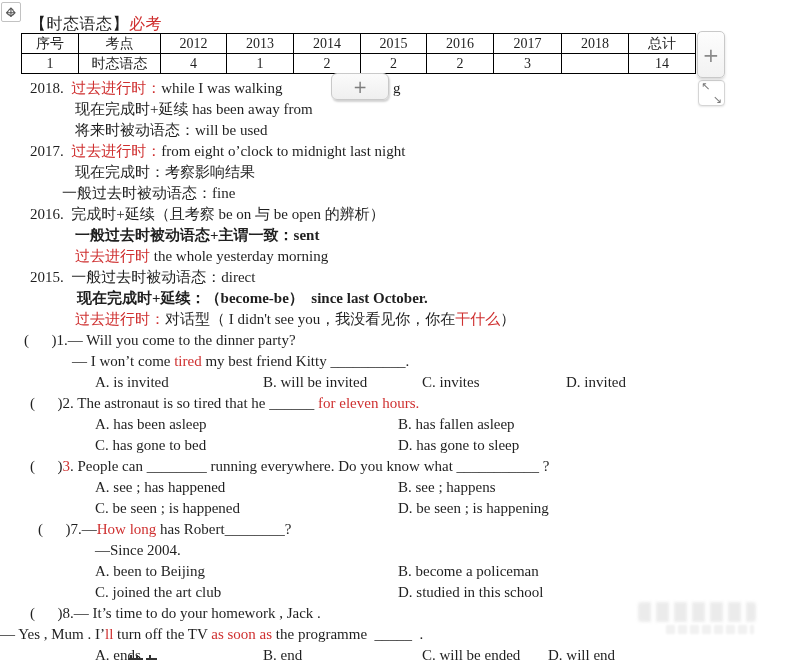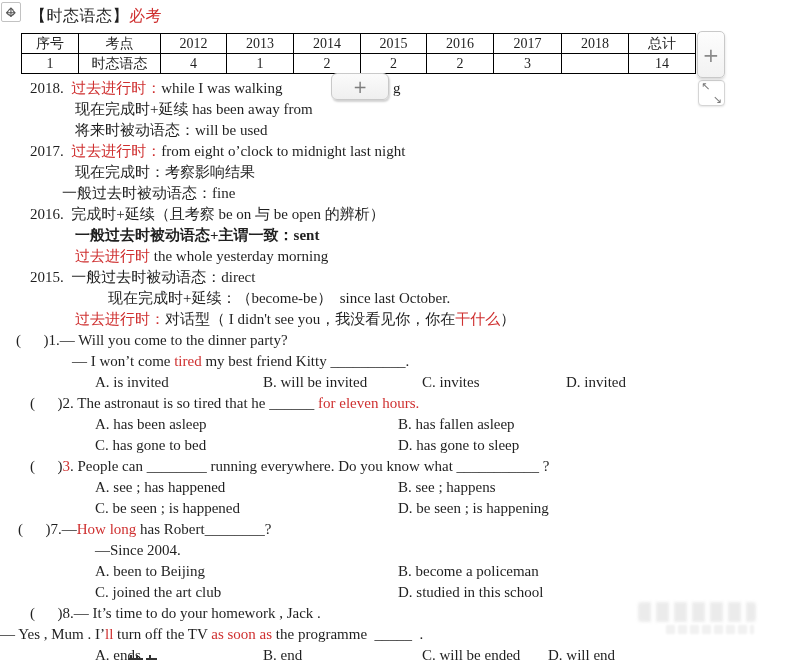--- a/index.html
+++ b/index.html
@@ -13,21 +13,21 @@
   .move-btn {
     position:absolute; left:1px; top:2px; width:20px; height:20px;
     background:#fff; border:1px solid #c2c2c2; border-radius:2px; cursor:move;
   }
   .move-btn .mi {
     position:absolute; left:0; top:0; width:100%; height:100%;
     display:flex; align-items:center; justify-content:center;
     font-family:"DejaVu Sans",sans-serif; font-size:13px; color:#555; line-height:1;
   }
   
-  .doc-title { position:absolute; left:30px; top:6px; font-size:16px; letter-spacing:.5px; }
+  .doc-title { position:absolute; left:30px; top:14px; font-size:16px; letter-spacing:.5px; }
   
   table.stats {
     position:absolute; left:21px; top:33px; border-collapse:collapse;
     table-layout:fixed; font-size:14px; text-align:center;
   }
   table.stats td, table.stats th {
     border:1px solid #000; height:20px; font-weight:normal; padding:0 2px;
     overflow:hidden; white-space:nowrap;
   }
   
@@ -146,32 +146,32 @@
       <div class="line" style="padding-left: 30px;"><span>2018.  </span><span style="color: rgb(207, 48, 48);">过去进行时：</span><span>while I was walking</span><span style="position: absolute; left: 393px; top: 0px;">g</span></div>
       <div class="line" style="padding-left: 75px;"><span>现在完成时+延续 has been away from</span></div>
       <div class="line" style="padding-left: 75px;"><span>将来时被动语态：will be used</span></div>
       <div class="line" style="padding-left: 30px;"><span>2017.  </span><span style="color: rgb(207, 48, 48);">过去进行时：</span><span>from eight o’clock to midnight last night</span></div>
       <div class="line" style="padding-left: 75px;"><span>现在完成时：考察影响结果</span></div>
       <div class="line" style="padding-left: 62px;"><span>一般过去时被动语态：fine</span></div>
       <div class="line" style="padding-left: 30px;"><span>2016.  完成时+延续（且考察 be on 与 be open 的辨析）</span></div>
       <div class="line" style="padding-left: 75px; font-weight: bold;"><span>一般过去时被动语态+主谓一致：sent</span></div>
       <div class="line" style="padding-left: 75px;"><span style="color: rgb(207, 48, 48);">过去进行时</span><span> the whole yesterday morning</span></div>
       <div class="line" style="padding-left: 30px;"><span>2015.  一般过去时被动语态：direct</span></div>
-      <div class="line" style="padding-left: 108px;"><span>现在完成时+延续：（become-be）  since last October.</span></div>
+      <div class="line" style="padding-left: 77px; font-weight: bold;"><span>现在完成时+延续：（become-be）  since last October.</span></div>
       <div class="line" style="padding-left: 75px;"><span style="color: rgb(207, 48, 48);">过去进行时：</span><span>对话型（ I didn't see you，我没看见你，你在</span><span style="color: rgb(207, 48, 48);">干什么</span><span>）</span></div>
-      <div class="line" style="padding-left: 16px;"><span>(      )1.— Will you come to the dinner party?</span></div>
+      <div class="line" style="padding-left: 24px;"><span>(      )1.— Will you come to the dinner party?</span></div>
       <div class="line" style="padding-left: 72px;"><span>— I won’t come </span><span style="color: rgb(207, 48, 48);">tired</span><span> my best friend Kitty __________.</span></div>
       <div class="line"><span style="position: absolute; left: 95px; top: 0px;">A. is invited</span><span style="position: absolute; left: 263px; top: 0px;">B. will be invited</span><span style="position: absolute; left: 422px; top: 0px;">C. invites</span><span style="position: absolute; left: 560px; top: 0px; margin-left: 6px;">D. invited</span></div>
       <div class="line" style="padding-left: 30px;"><span>(      )2. The astronaut is so tired that he ______ </span><span style="color: rgb(207, 48, 48);">for eleven hours.</span></div>
       <div class="line"><span style="position: absolute; left: 95px; top: 0px;">A. has been asleep</span><span style="position: absolute; left: 398px; top: 0px;">B. has fallen asleep</span></div>
       <div class="line"><span style="position: absolute; left: 95px; top: 0px;">C. has gone to bed</span><span style="position: absolute; left: 398px; top: 0px;">D. has gone to sleep</span></div>
       <div class="line" style="padding-left: 30px;"><span>(      )</span><span style="color: rgb(207, 48, 48);">3</span><span>. People can ________ running everywhere. Do you know what ___________ ?</span></div>
       <div class="line"><span style="position: absolute; left: 95px; top: 0px;">A. see ; has happened</span><span style="position: absolute; left: 398px; top: 0px;">B. see ; happens</span></div>
       <div class="line"><span style="position: absolute; left: 95px; top: 0px;">C. be seen ; is happened</span><span style="position: absolute; left: 398px; top: 0px;">D. be seen ; is happening</span></div>
-      <div class="line" style="padding-left: 18px;"><span>(      )7.—</span><span style="color: rgb(207, 48, 48);">How long</span><span> has Robert________?</span></div>
+      <div class="line" style="padding-left: 38px;"><span>(      )7.—</span><span style="color: rgb(207, 48, 48);">How long</span><span> has Robert________?</span></div>
       <div class="line" style="padding-left: 95px;"><span>—Since 2004.</span></div>
       <div class="line"><span style="position: absolute; left: 95px; top: 0px;">A. been to Beijing</span><span style="position: absolute; left: 398px; top: 0px;">B. become a policeman</span></div>
       <div class="line"><span style="position: absolute; left: 95px; top: 0px;">C. joined the art club</span><span style="position: absolute; left: 398px; top: 0px;">D. studied in this school</span></div>
       <div class="line" style="padding-left: 30px;"><span>(      )8.— It’s time to do your homework , Jack .</span></div>
       <div class="line" style=""><span>— Yes , Mum . I’</span><span style="color: rgb(207, 48, 48);">ll</span><span> turn off the TV </span><span style="color: rgb(207, 48, 48);">as soon as</span><span> the programme  _____  .</span></div>
       <div class="line"><span style="position: absolute; left: 95px; top: 0px;">A. ends</span><span style="position: absolute; left: 263px; top: 0px;">B. end</span><span style="position: absolute; left: 422px; top: 0px;">C. will be ended</span><span style="position: absolute; left: 548px; top: 0px;">D. will end</span></div>
     </div>
 
   <div class="watermark">
     <div class="wm1"></div>

